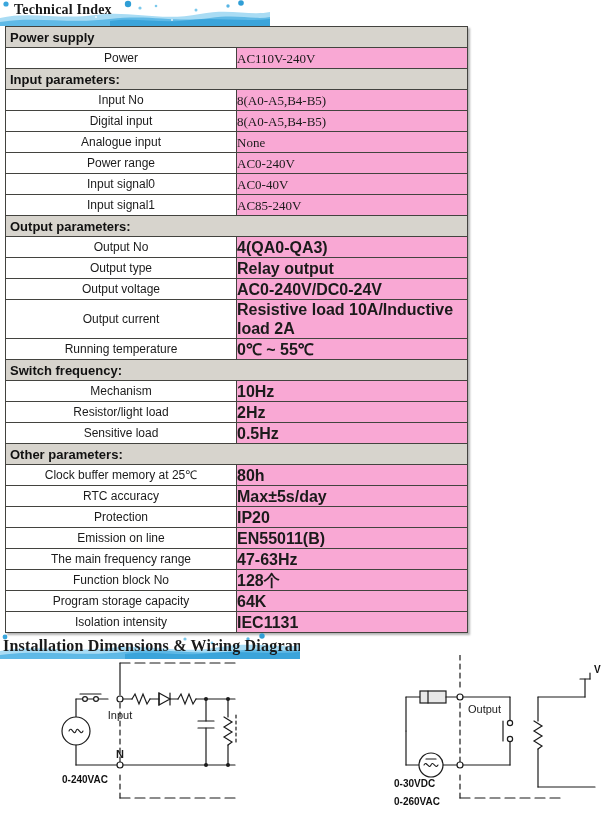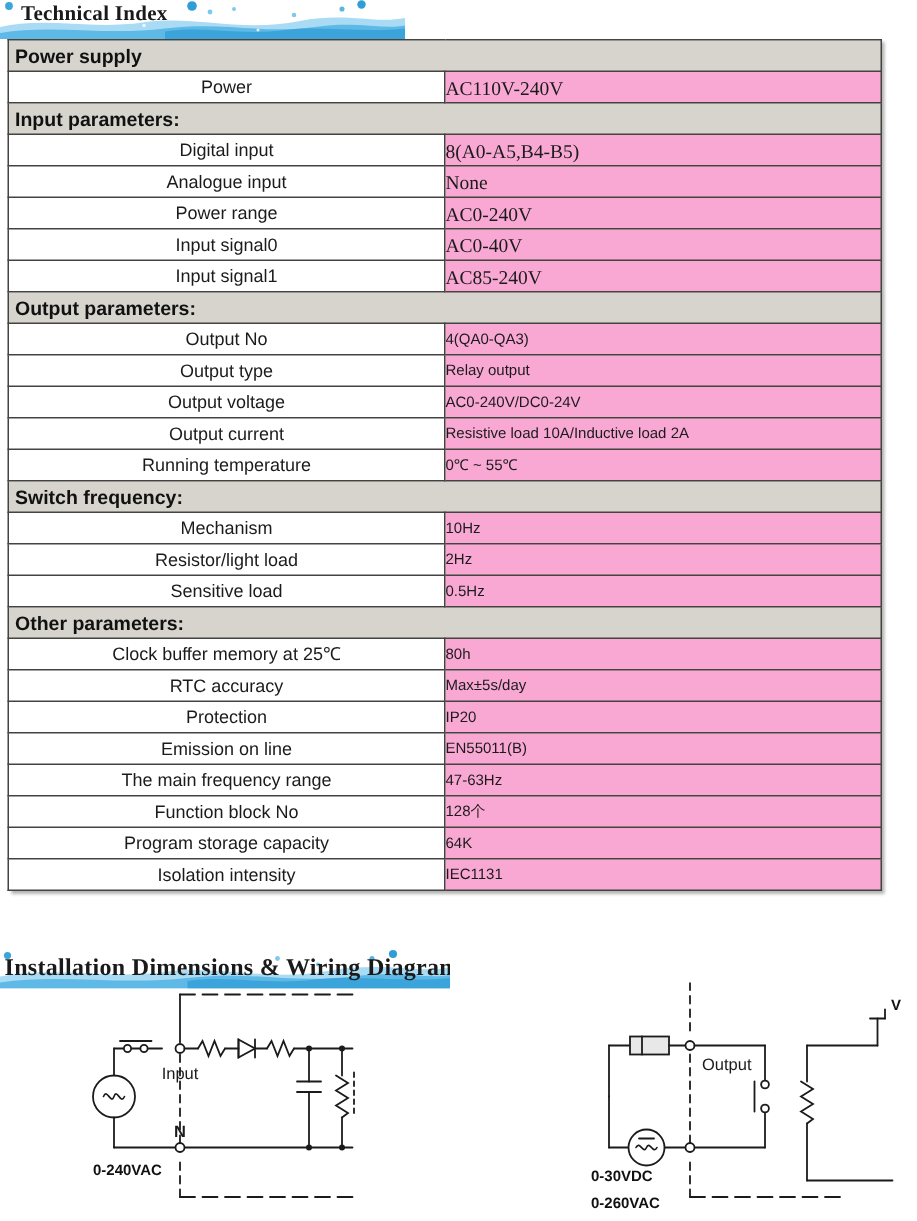--- a/index.html
+++ b/index.html
@@ -58,21 +58,21 @@
     top: 633px;
     width: 300px;
   }
   #banner-installation .wave-svg { width: 300px; }
 
   
   .spec-table {
     position: absolute;
     left: 5px;
     top: 26px;
-    width: 583px;
+    width: 463px;
     border-collapse: collapse;
     table-layout: fixed;
     box-shadow: 2px 2px 2px rgba(0,0,0,0.30);
   }
   .spec-table td {
     border: 1px solid #43433f;
     padding: 0;
     height: 20px;
     line-height: 19px;
     font-size: 12px;
@@ -98,21 +98,22 @@
     text-align: left;
     background: #f9a8d4;
     color: #1b1b1b;
   }
   .spec-table td.param-value.serif {
     font-family: "Liberation Serif", serif;
     font-size: 13px;
   }
   .spec-table td.param-value.sans {
     font-family: "Liberation Sans", sans-serif;
-    font-size: 10px;
+    font-size: 16px;
+    font-weight: bold;
   }
 
   
   .diagram-area {
     position: absolute;
     left: 0;
     top: 655px;
     width: 611px;
     height: 159px;
   }
@@ -163,20 +164,24 @@
         <td colspan="2">Power supply</td>
       </tr>
       <tr>
         <td class="param-name">Power</td>
         <td class="param-value serif">AC110V-240V</td>
       </tr>
       <tr class="section-row">
         <td colspan="2">Input parameters:</td>
       </tr>
       <tr>
+        <td class="param-name">Input No</td>
+        <td class="param-value serif">8(A0-A5,B4-B5)</td>
+      </tr>
+      <tr>
         <td class="param-name">Digital input</td>
         <td class="param-value serif">8(A0-A5,B4-B5)</td>
       </tr>
       <tr>
         <td class="param-name">Analogue input</td>
         <td class="param-value serif">None</td>
       </tr>
       <tr>
         <td class="param-name">Power range</td>
         <td class="param-value serif">AC0-240V</td>

